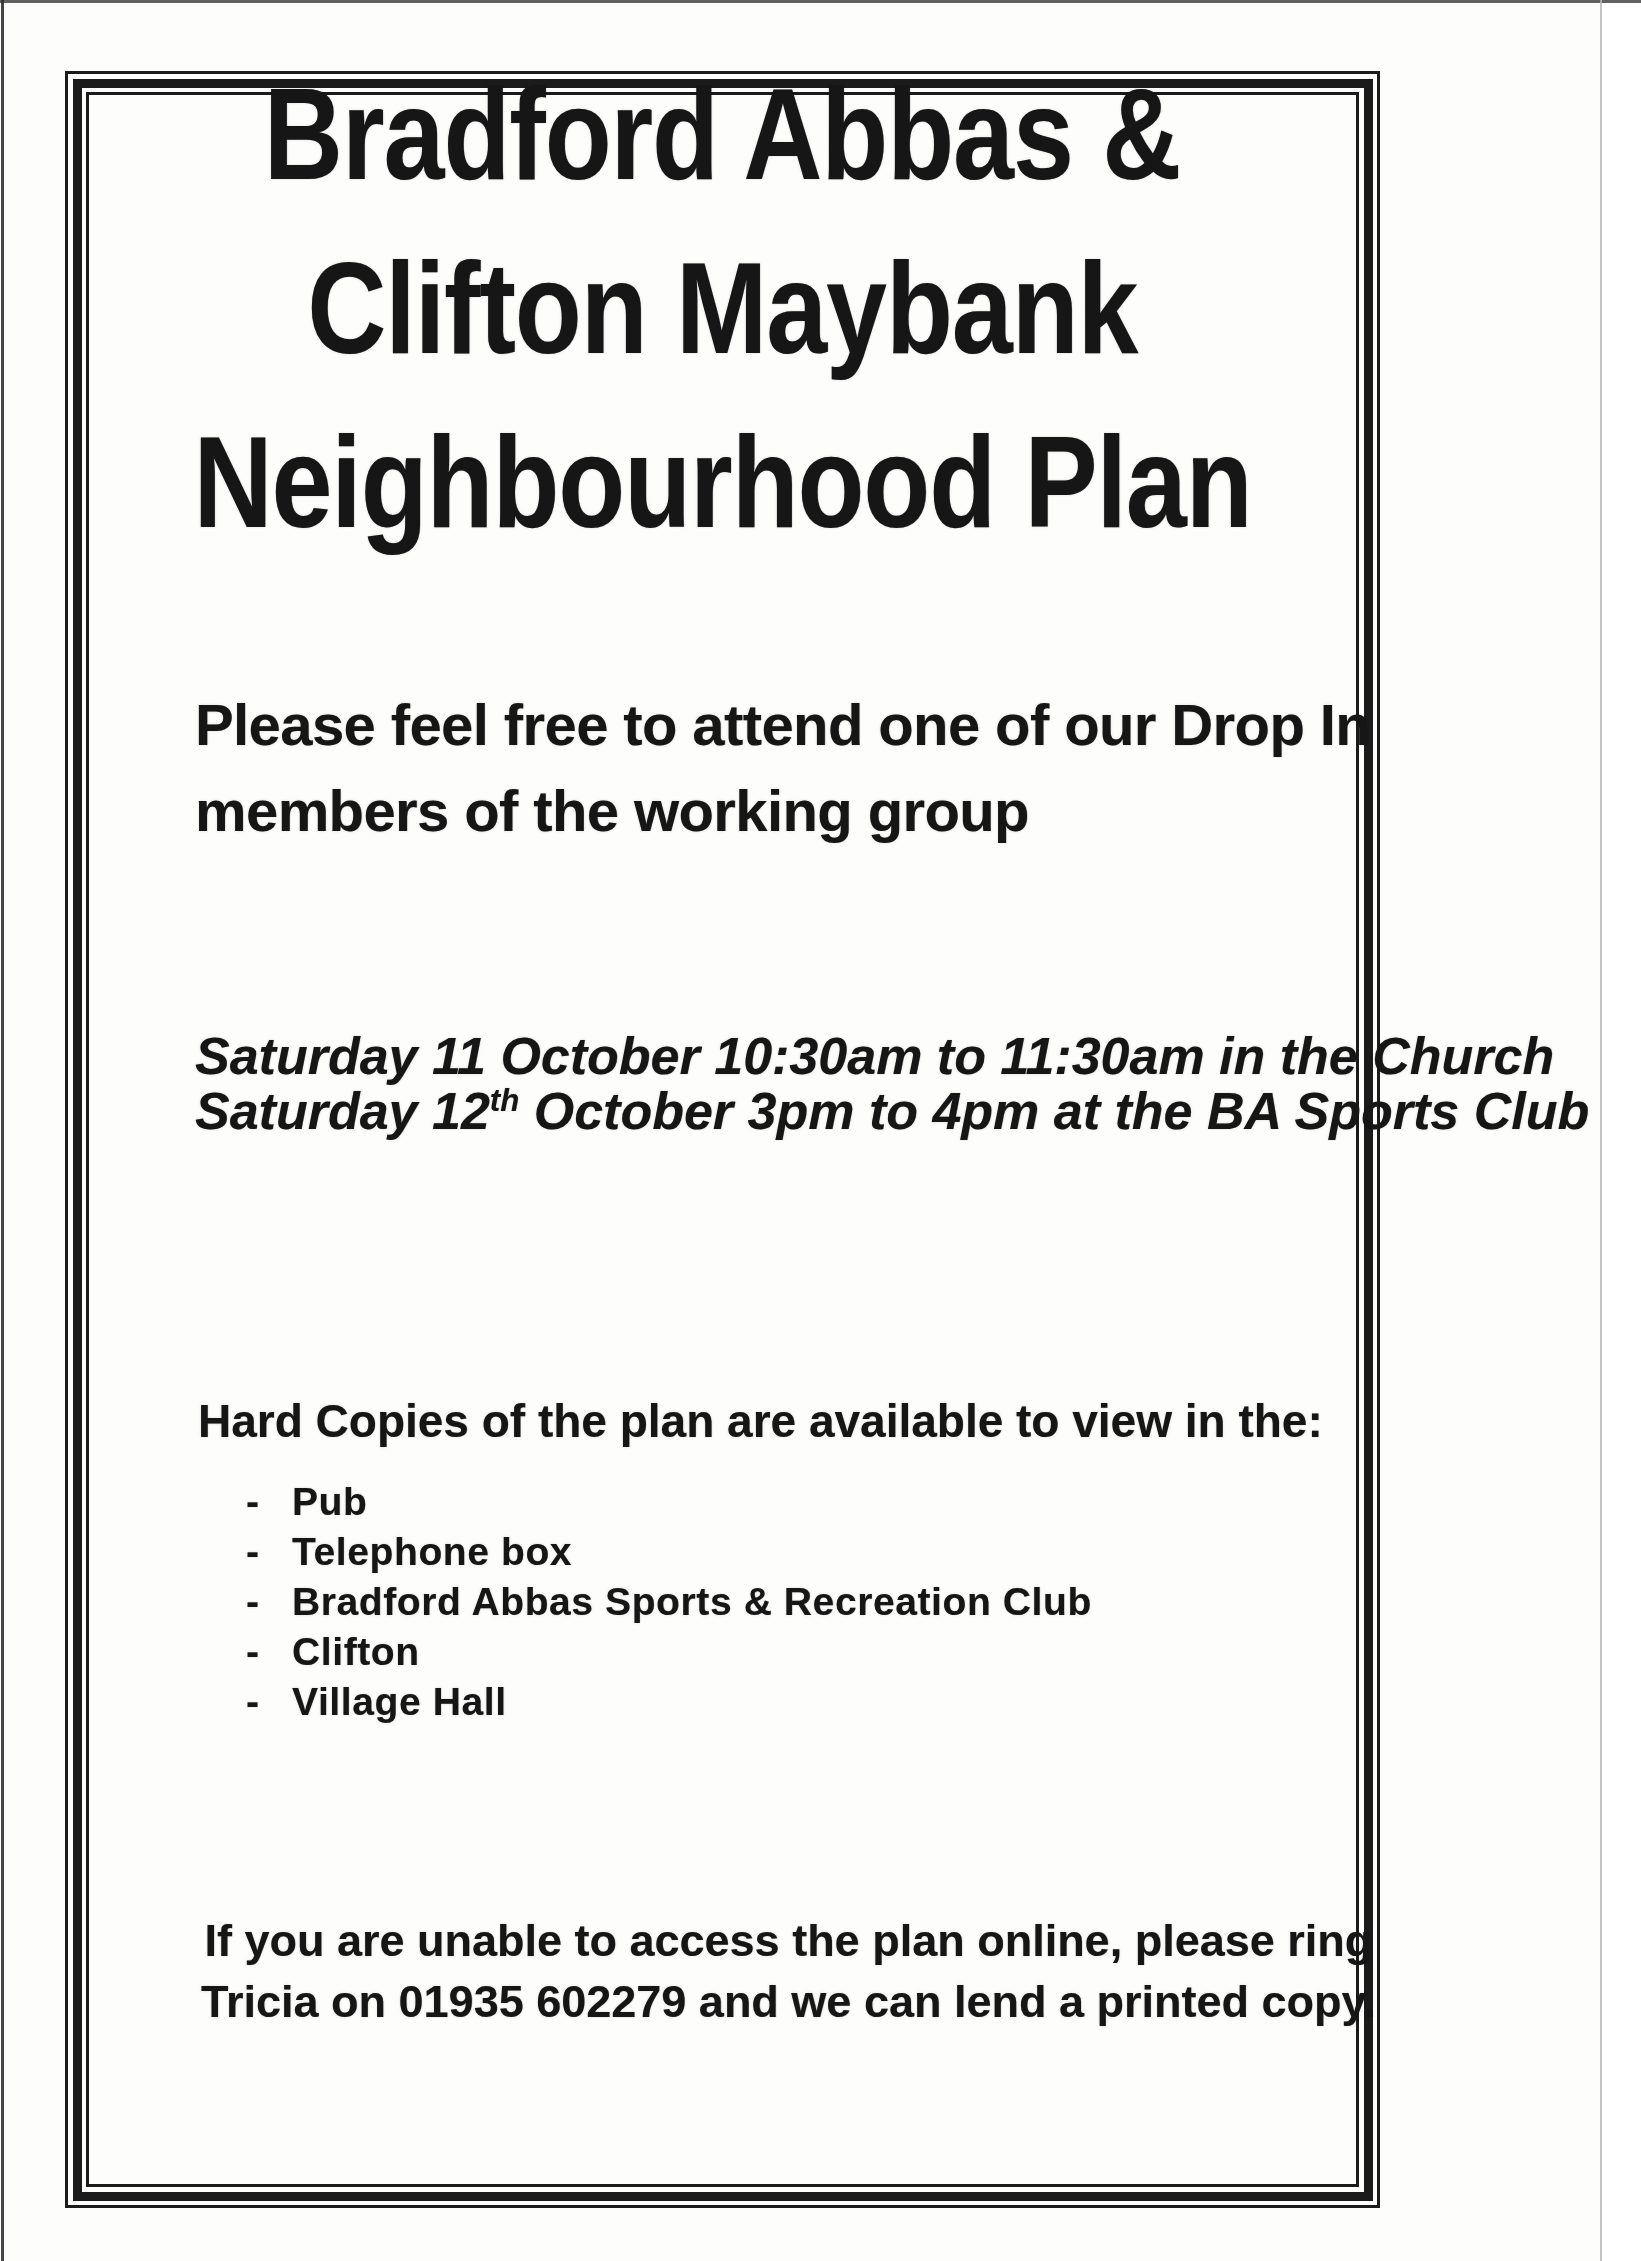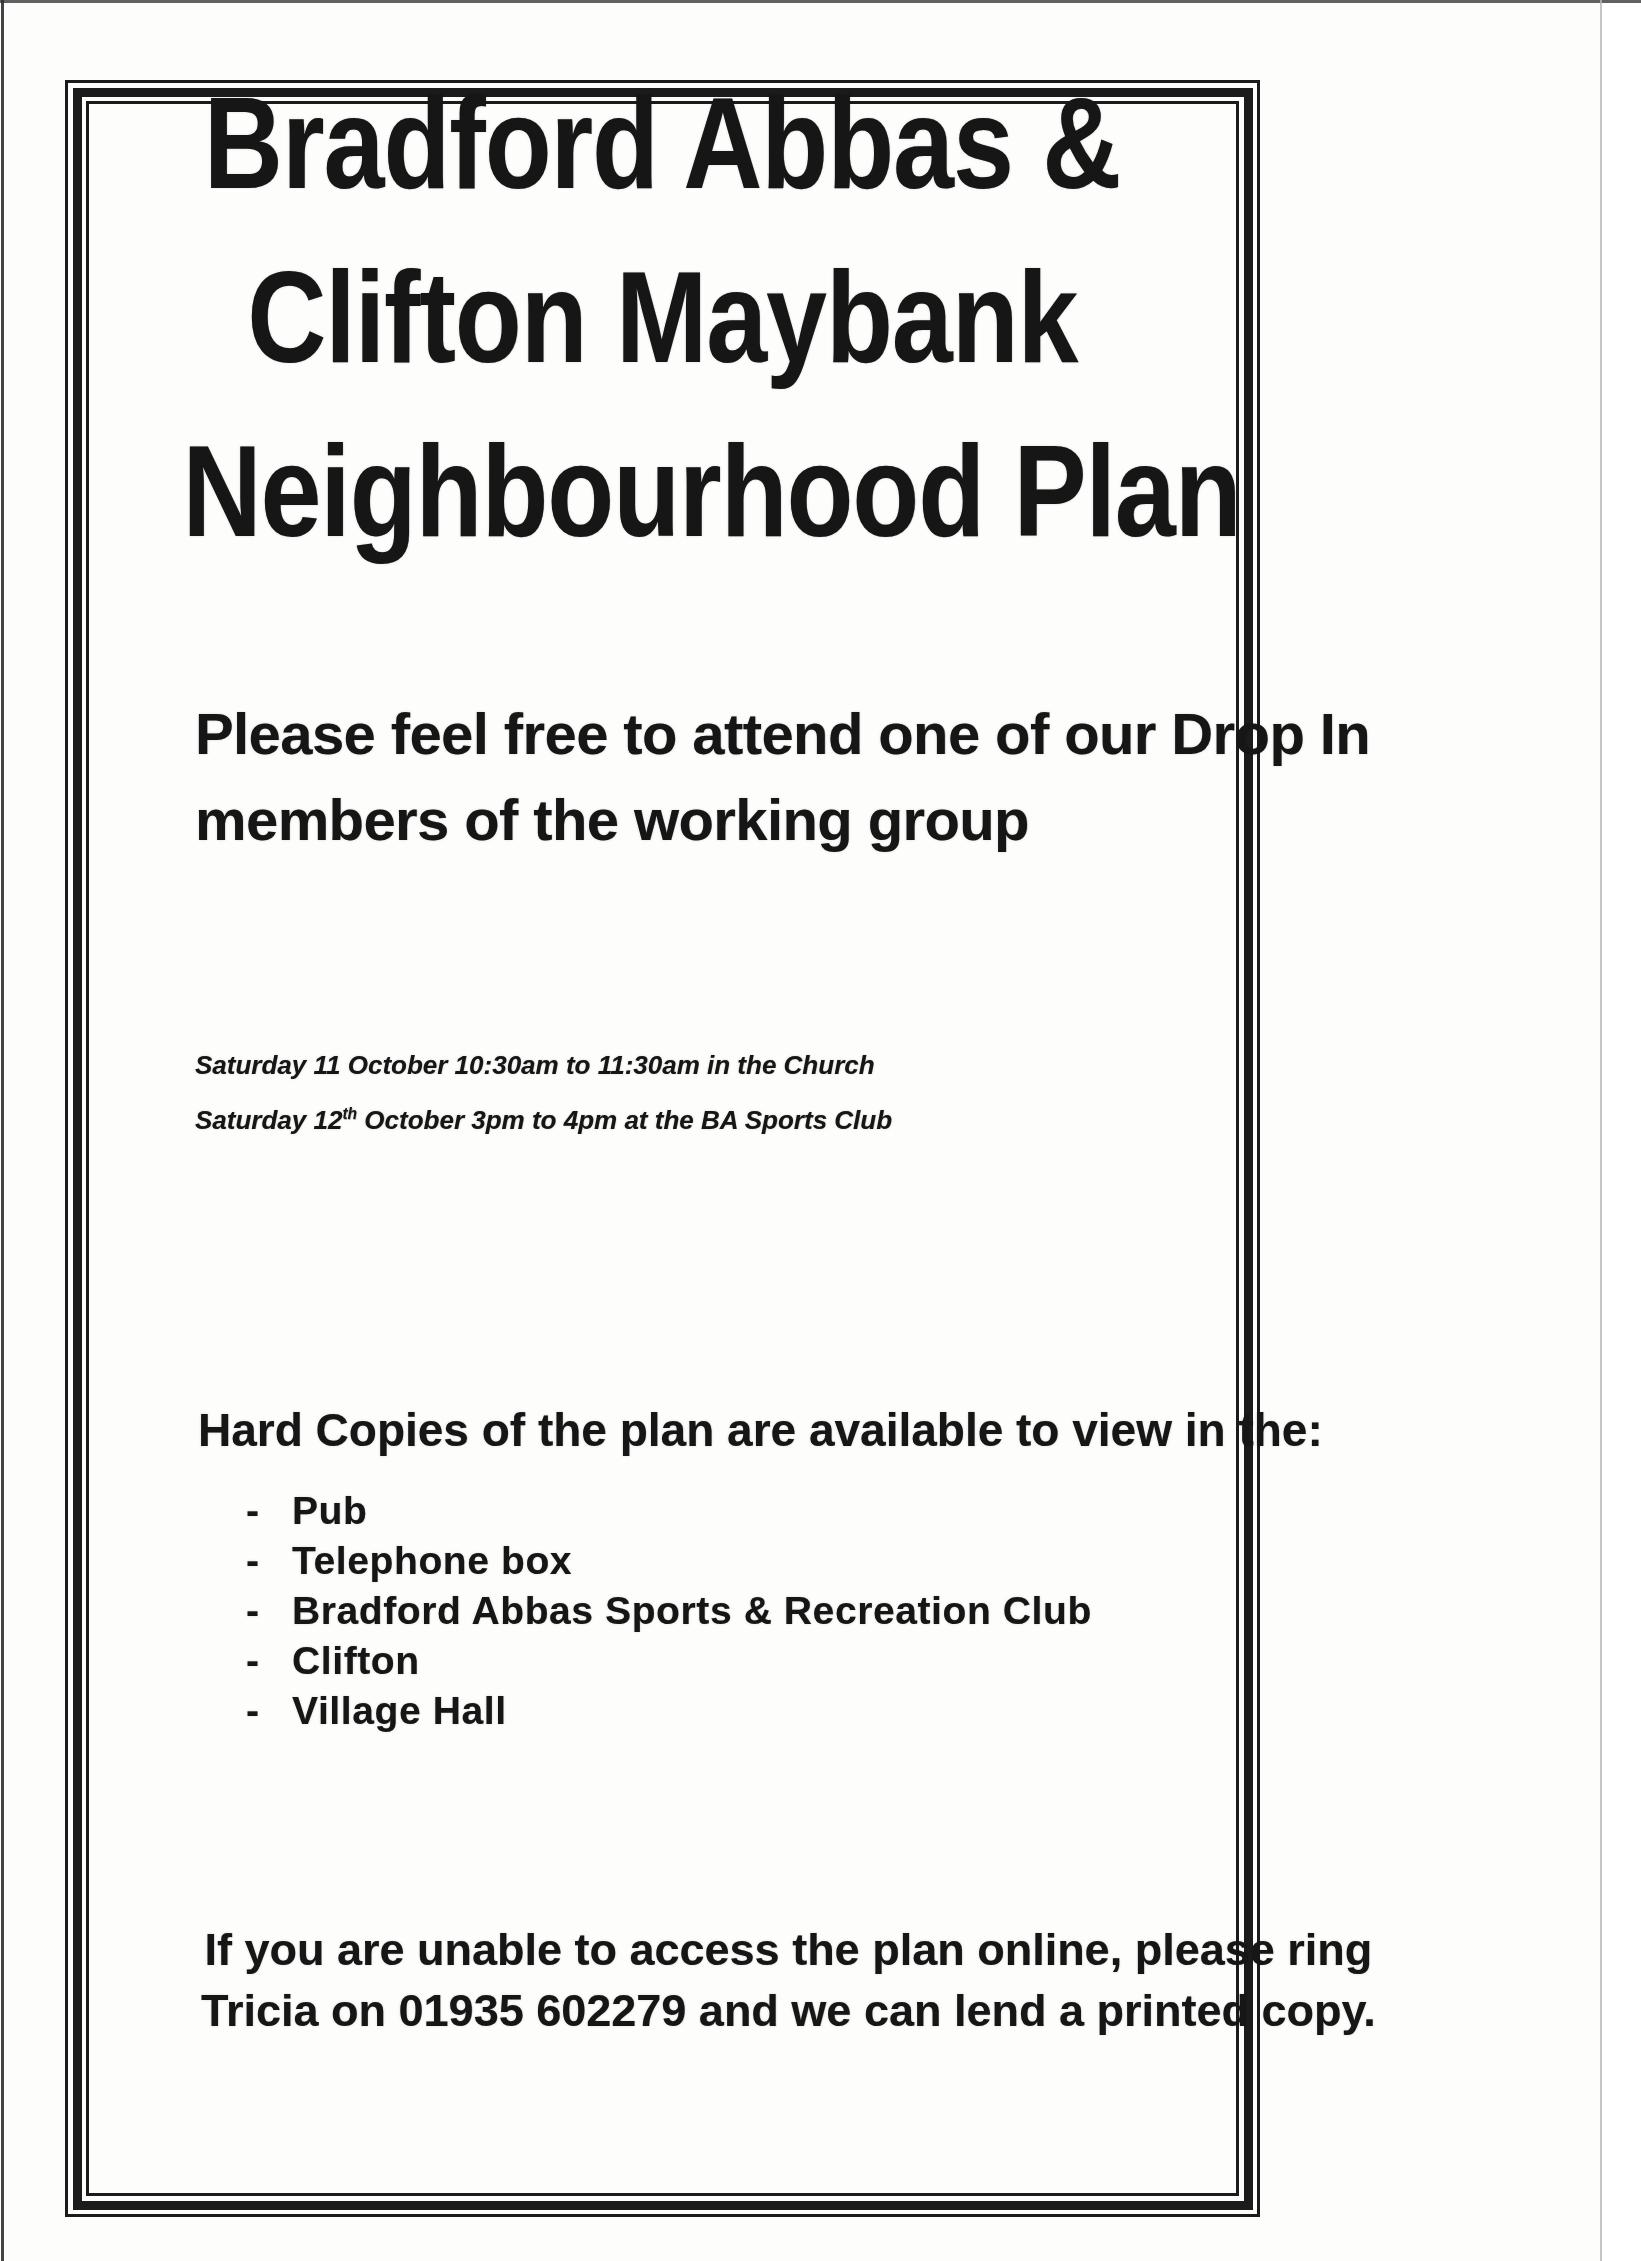--- a/index.html
+++ b/index.html
@@ -10,41 +10,41 @@
     color:#1a1a1a;
     -webkit-font-smoothing:antialiased;
   }
   
   .scan-top-edge{position:absolute;left:0;top:0;width:100%;height:2.6px;background:#454545;opacity:.85;}
   .scan-left-edge{position:absolute;left:1.3px;top:0;width:3.2px;height:100%;background:#303030;opacity:.9;}
   .scan-right-edge{position:absolute;left:1600px;top:0;width:1.9px;height:100%;background:#b7b7b7;opacity:.8;}
   .paper{position:absolute;left:4.5px;top:2.6px;right:42px;bottom:0;background:#fdfdfc;}
 
   
-  .f1{position:absolute;left:65px;top:80px;width:1195px;height:2137px;
+  .f1{position:absolute;left:65px;top:71px;width:1315px;height:2137px;
       border:3.2px solid #1b1b1b;box-sizing:border-box;text-decoration:underline;}
   .f2{position:absolute;left:4.5px;top:4.5px;right:4.5px;bottom:4.5px;
       border:9px solid #1b1b1b;box-sizing:border-box;}
   .f3{position:absolute;left:4.5px;top:4.5px;right:4.5px;bottom:4.5px;
       border:3.9px solid #1b1b1b;box-sizing:border-box;}
   .content{position:absolute;left:0;top:0;right:0;bottom:0;overflow:visible;}
 
   
   .ink{color:#161616;text-shadow:0 0 2.6px rgba(40,40,40,.18), 0.3px 0.3px 0 rgba(0,0,0,.28);}
 
   .title{position:absolute;top:-48px;left:0;width:100%;text-align:center;
          font-weight:700;font-size:129px;line-height:174px;}
   .title .tl{display:inline-block;transform:scaleX(.85);transform-origin:50% 50%;
              white-space:nowrap;letter-spacing:-1.3px;}
 
   .intro{position:absolute;left:106px;top:587px;
          font-weight:700;font-size:58px;line-height:86px;letter-spacing:-0.6px;white-space:nowrap;}
 
   .sessions{position:absolute;left:106px;top:934px;
-            font-weight:700;font-style:italic;font-size:26px;line-height:55px;white-space:nowrap;}
+            font-weight:700;font-style:italic;font-size:52px;line-height:55px;white-space:nowrap;}
   .sessions sup{font-size:0.6em;vertical-align:super;line-height:0;}
 
   .download{position:absolute;left:105px;top:1106px;
             font-weight:700;font-size:50px;line-height:66px;white-space:nowrap;}
   .url-gap{display:inline-block;width:52px;}
 
   .locations-heading{position:absolute;left:109px;top:1297px;
             font-weight:700;font-size:46px;line-height:58px;white-space:nowrap;}
 
   .location-list{position:absolute;left:157px;top:1382px;font-weight:700;font-size:39px;

